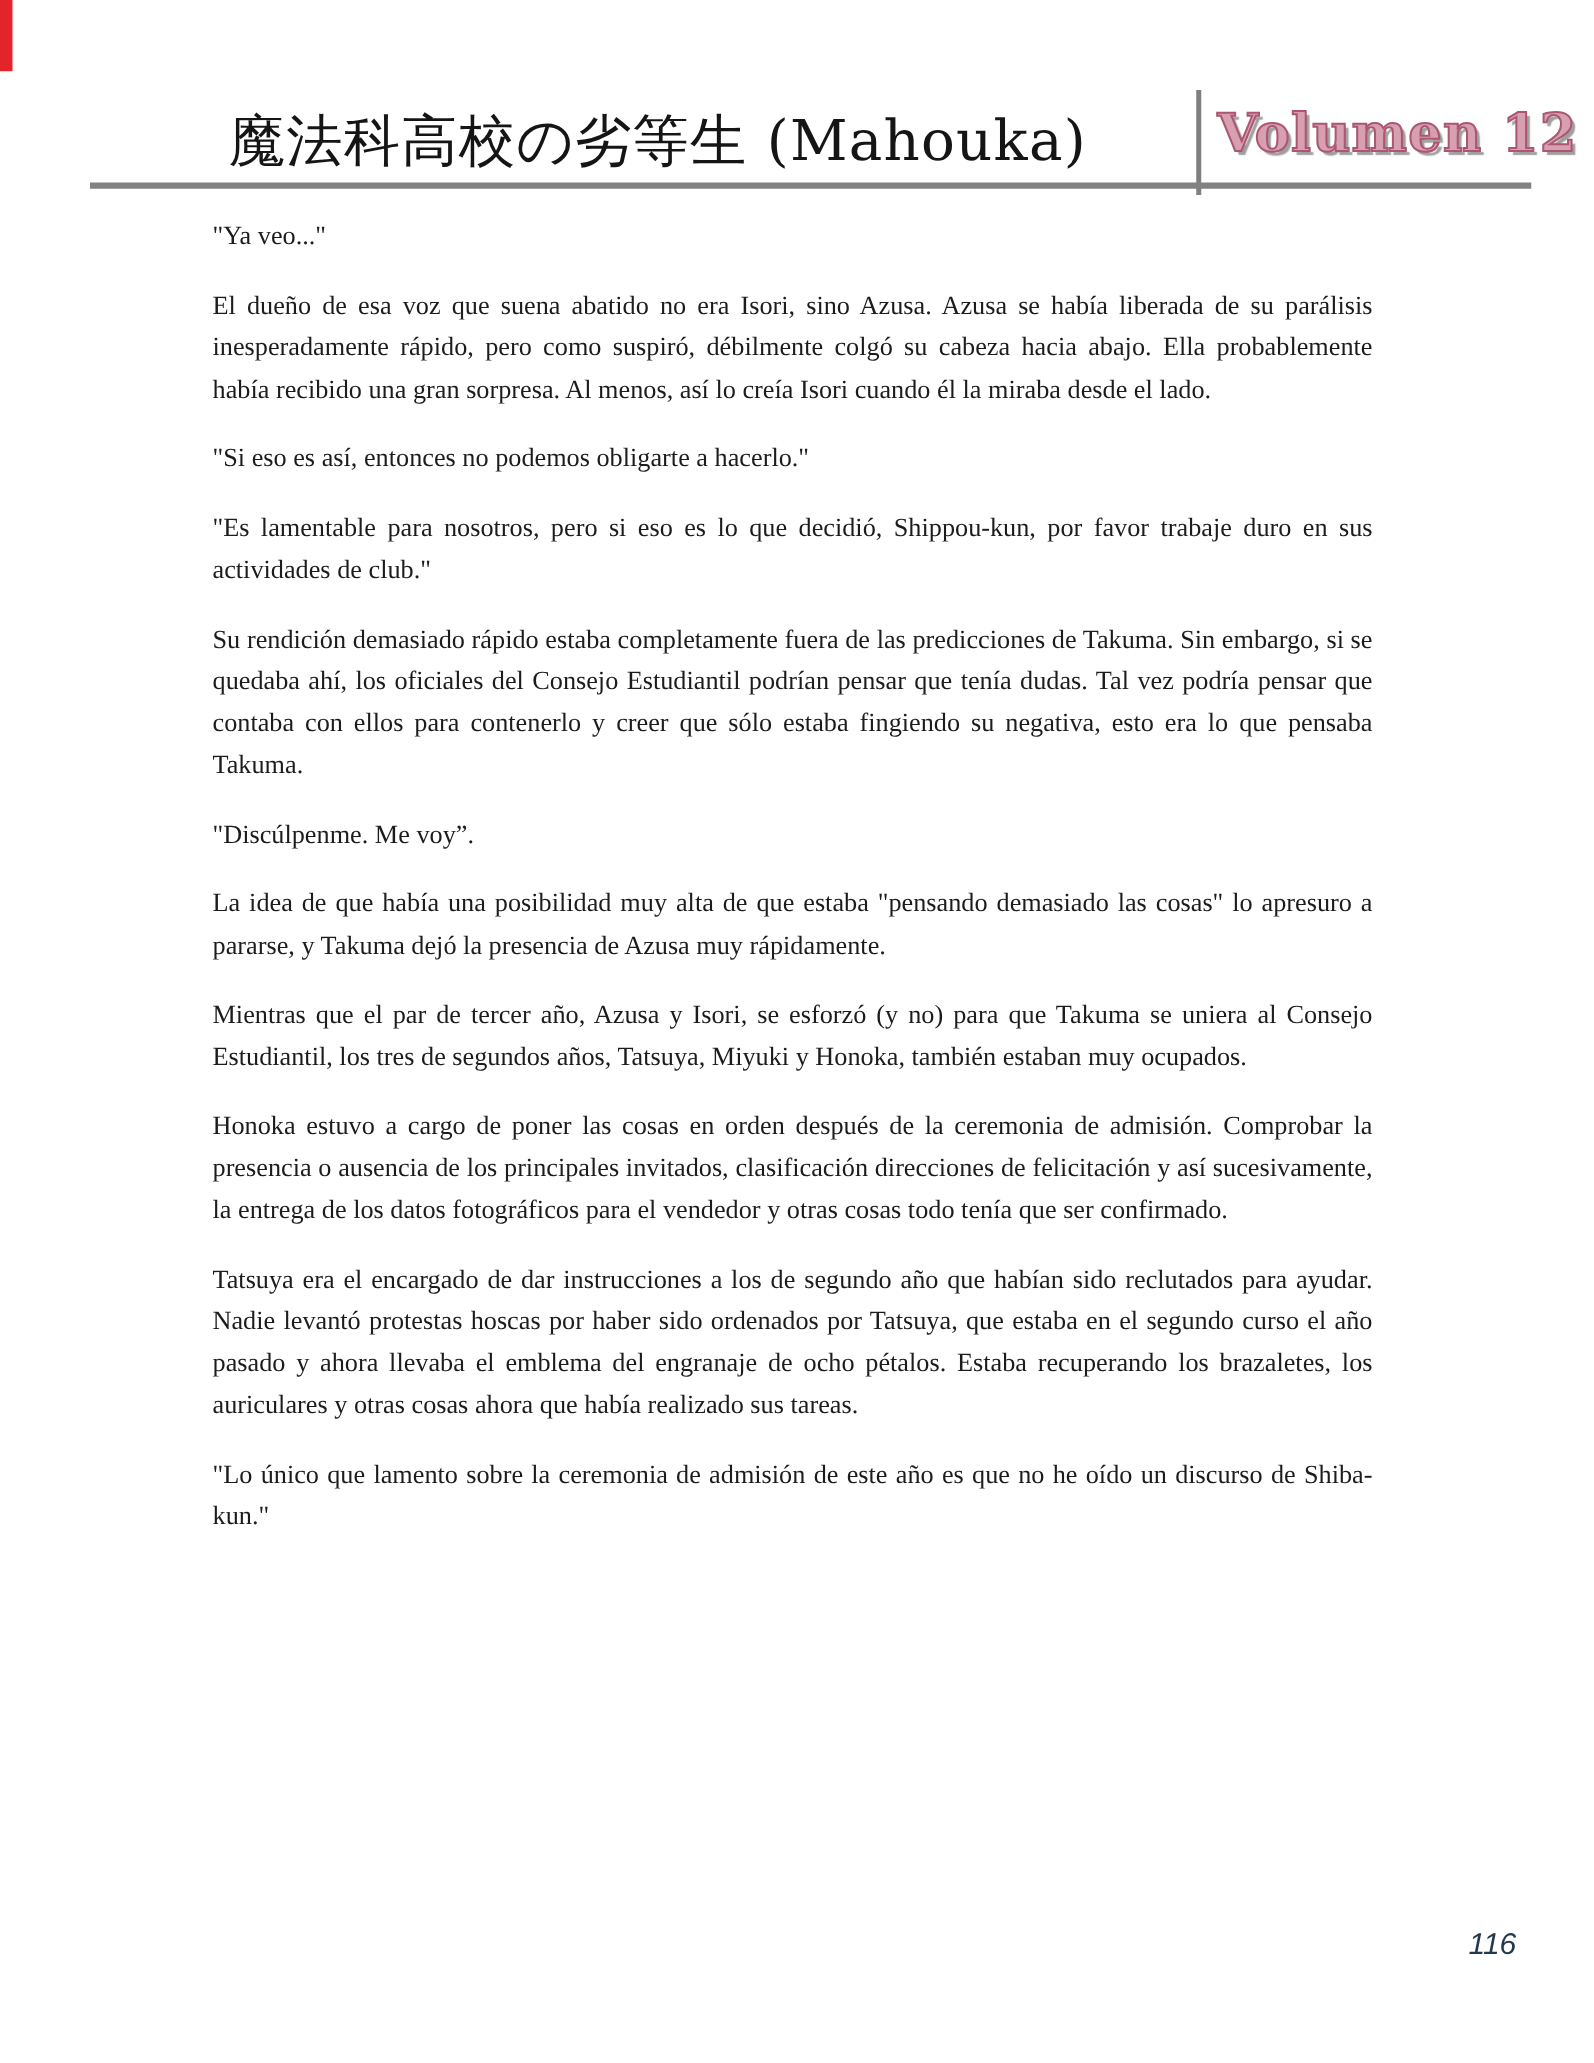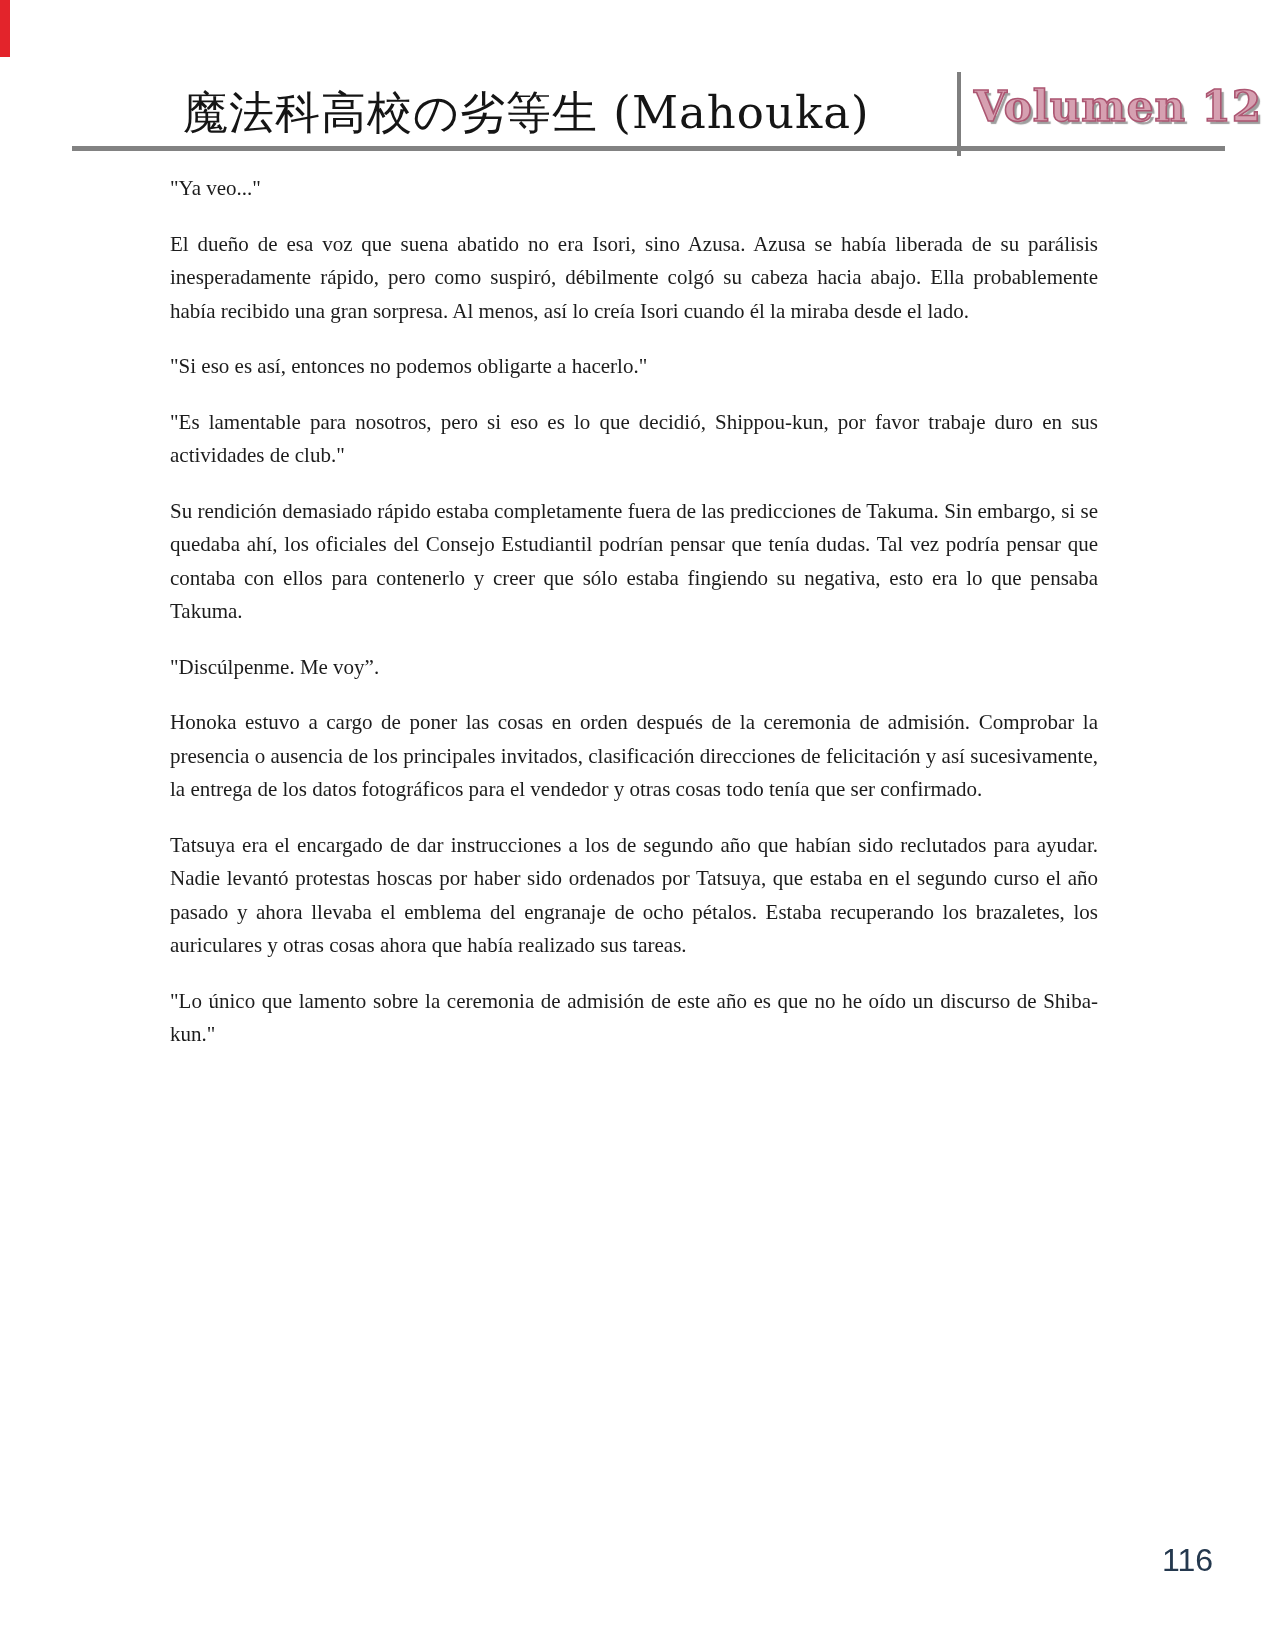--- a/index.html
+++ b/index.html
@@ -60,22 +60,23 @@
   .para {
     margin:0 0 22px 0;
     font-size:21px;
     line-height:33.5px;
     text-align:justify;
     color:#1c1c1c;
   }
   .page-number {
     position:absolute; top:1542px; right:62px;
     font-family:"Liberation Sans", sans-serif;
-    font-size:32px;
+    font-size:24px;
     color:#24384e;
+    font-style:italic;
   }
 </style>
 </head>
 <body>
 
 <div class="page">
 
   <div class="corner-marker"></div>
 
   <div>
@@ -85,20 +86,22 @@
     <div class="hrule"></div>
   </div>
 
   <div class="content">
       <p class="para">"Ya veo..."</p>
       <p class="para">El dueño de esa voz que suena abatido no era Isori, sino Azusa. Azusa se había liberada de su parálisis inesperadamente rápido, pero como suspiró, débilmente colgó su cabeza hacia abajo. Ella probablemente había recibido una gran sorpresa. Al menos, así lo creía Isori cuando él la miraba desde el lado.</p>
       <p class="para">"Si eso es así, entonces no podemos obligarte a hacerlo."</p>
       <p class="para">"Es lamentable para nosotros, pero si eso es lo que decidió, Shippou-kun, por favor trabaje duro en sus actividades de club."</p>
       <p class="para">Su rendición demasiado rápido estaba completamente fuera de las predicciones de Takuma. Sin embargo, si se quedaba ahí, los oficiales del Consejo Estudiantil podrían pensar que tenía dudas. Tal vez podría pensar que contaba con ellos para contenerlo y creer que sólo estaba fingiendo su negativa, esto era lo que pensaba Takuma.</p>
       <p class="para">"Discúlpenme. Me voy”.</p>
+      <p class="para">La idea de que había una posibilidad muy alta de que estaba "pensando demasiado las cosas" lo apresuro a pararse, y Takuma dejó la presencia de Azusa muy rápidamente.</p>
+      <p class="para">Mientras que el par de tercer año, Azusa y Isori, se esforzó (y no) para que Takuma se uniera al Consejo Estudiantil, los tres de segundos años, Tatsuya, Miyuki y Honoka, también estaban muy ocupados.</p>
       <p class="para">Honoka estuvo a cargo de poner las cosas en orden después de la ceremonia de admisión. Comprobar la presencia o ausencia de los principales invitados, clasificación direcciones de felicitación y así sucesivamente, la entrega de los datos fotográficos para el vendedor y otras cosas todo tenía que ser confirmado.</p>
       <p class="para">Tatsuya era el encargado de dar instrucciones a los de segundo año que habían sido reclutados para ayudar. Nadie levantó protestas hoscas por haber sido ordenados por Tatsuya, que estaba en el segundo curso el año pasado y ahora llevaba el emblema del engranaje de ocho pétalos. Estaba recuperando los brazaletes, los auriculares y otras cosas ahora que había realizado sus tareas.</p>
       <p class="para">"Lo único que lamento sobre la ceremonia de admisión de este año es que no he oído un discurso de Shiba-kun."</p>
     </div>
 
   <div class="page-number">116</div>
 
 </div>
 
 </body></html>

